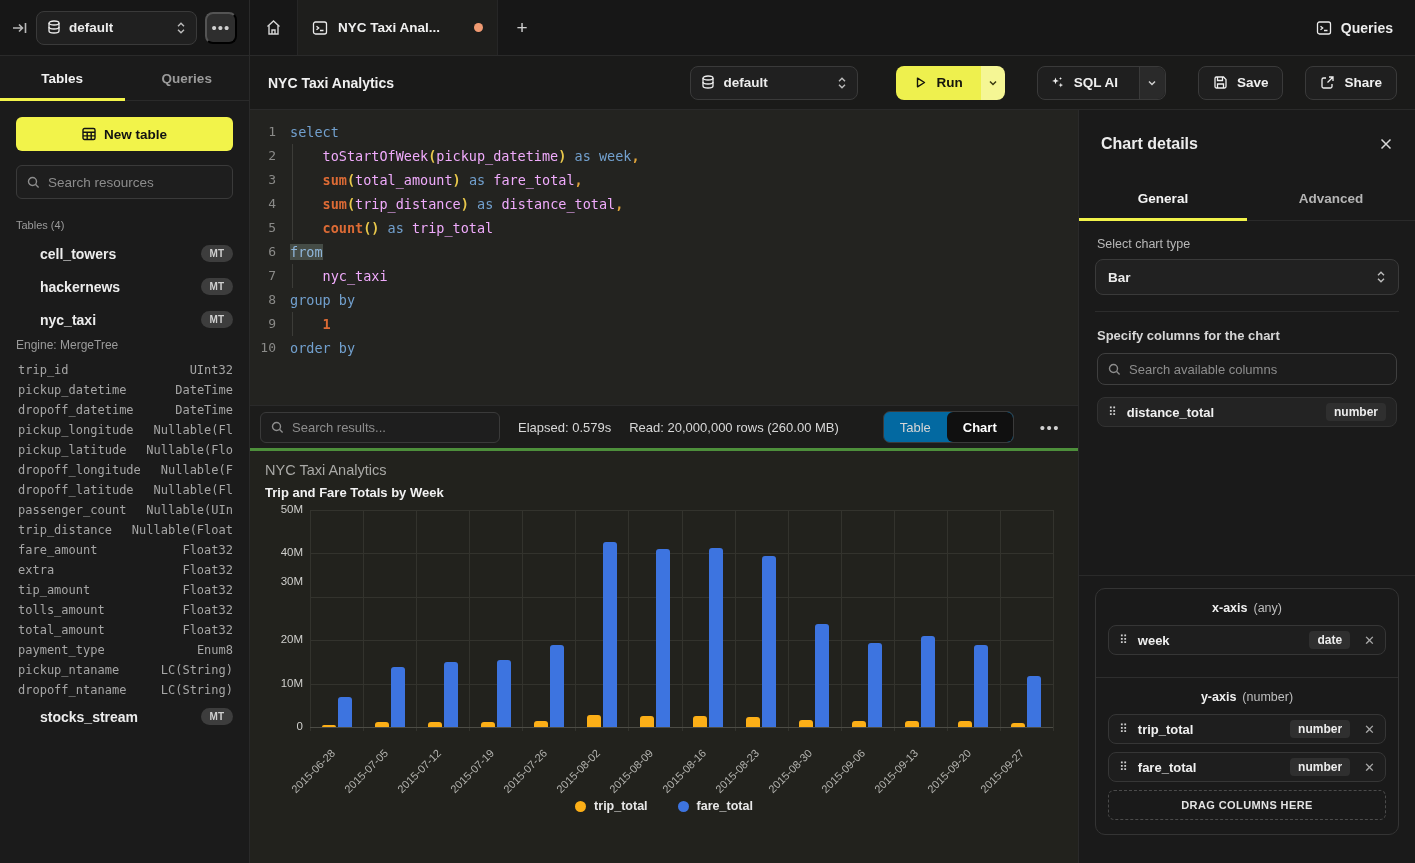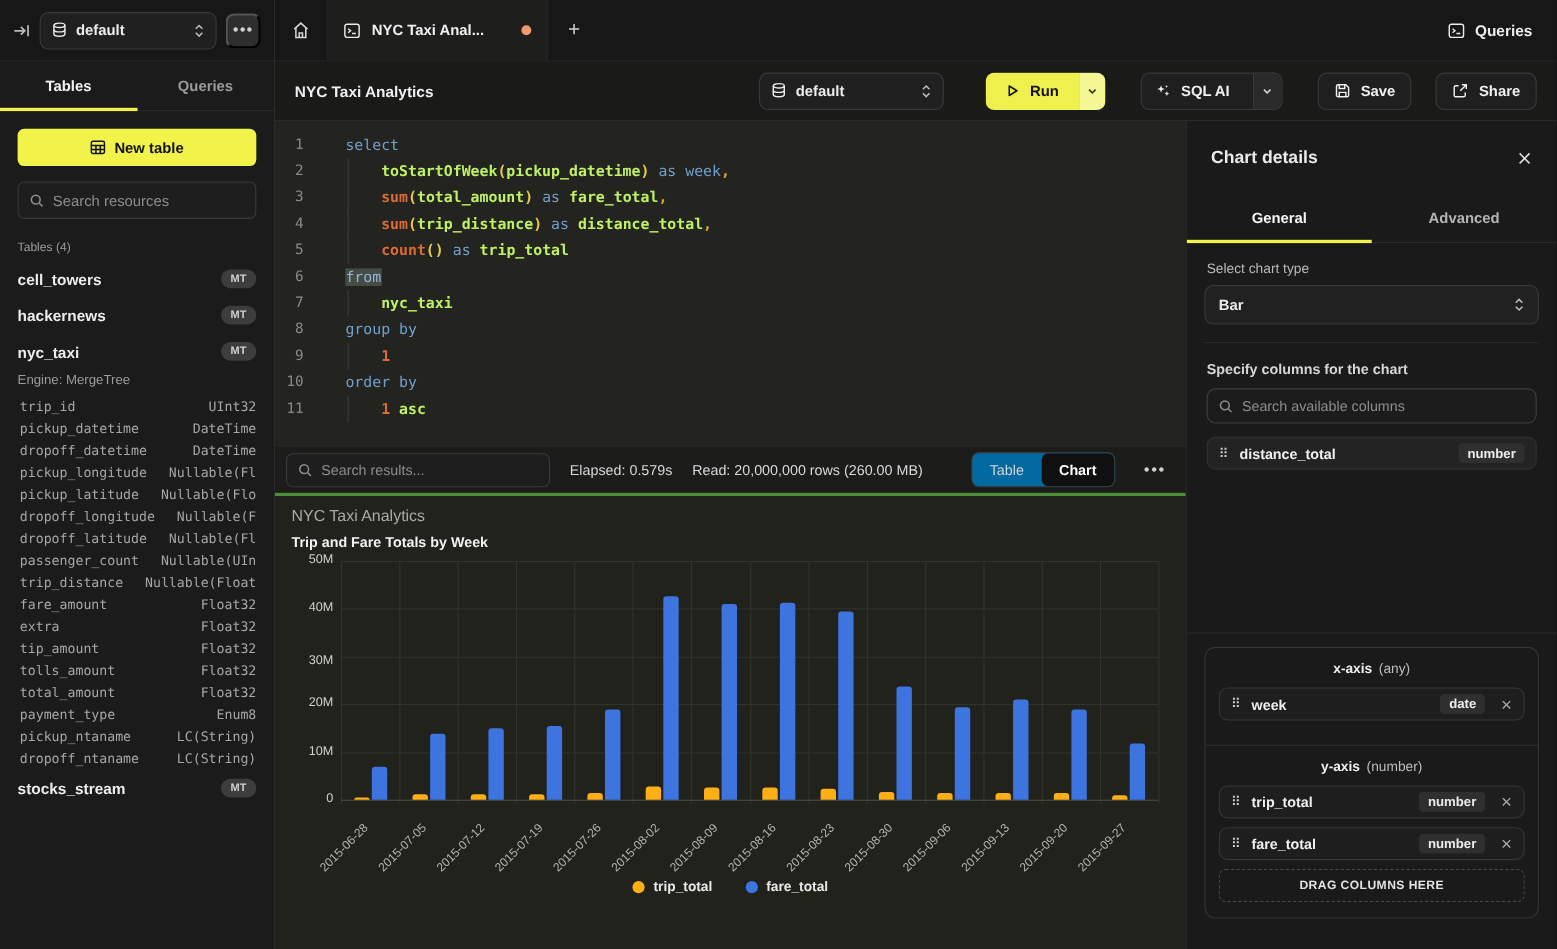--- a/index.html
+++ b/index.html
@@ -18,21 +18,21 @@
   .sb-tab { flex:1; display:flex; align-items:center; justify-content:center; font-size:13.5px; font-weight:600; color:#9b9b9b; position:relative; cursor:pointer; }
   .sb-tab.active { color:#f2f2f2; }
   .sb-tab.active::after { content:""; position:absolute; left:0; right:0; bottom:-1px; height:3px; background:#f2f34a; }
   .sb-body { flex:1; padding:16px; overflow:hidden; }
   .new-table-btn { width:100%; height:34px; background:#f2f34a; border:none; border-radius:6px; color:#121212; font-weight:700; font-size:13.5px; display:flex; align-items:center; justify-content:center; gap:8px; cursor:pointer; font-family:inherit; }
   .sb-search { margin-top:14px; width:100%; height:34px; background:#1e1e1e; border:1px solid #3a3a3a; border-radius:6px; display:flex; align-items:center; padding:0 10px; gap:8px; color:#8d8d8d; }
   .sb-search input { flex:1; background:none; border:none; outline:none; color:#dcdcdc; font-size:13.5px; font-family:inherit; }
   .sb-search input::placeholder { color:#8d8d8d; }
   .sb-section { margin:20px 0 6px; font-size:11px; color:#9b9b9b; }
   .tbl-row { display:flex; align-items:center; height:33px; cursor:pointer; }
-  .tbl-name { font-size:14px; font-weight:600; color:#ececec; }
+  .tbl-name { font-size:14px; font-weight:600; color:#ececec;margin-left:24px; }
   .tbl-badge { margin-left:auto; background:#3d3d3d; color:#cfcfcf; font-size:10px; font-weight:700; border-radius:10px; padding:3px 9px; }
   .tbl-engine { font-size:12px; color:#9b9b9b; padding:2px 0 8px; }
   .col-row { display:flex; font-family:"DejaVu Sans Mono", monospace; font-size:12px; color:#a6a6a6; line-height:20px; padding-left:2px; white-space:nowrap; }
   .col-type { margin-left:auto; overflow:hidden; }
 
   
   .main { flex:1; display:flex; flex-direction:column; min-width:0; }
   .tabbar { height:56px; display:flex; align-items:stretch; background:#171717; border-bottom:1px solid #2a2a2a; }
   .home-cell { width:48px; display:flex; align-items:center; justify-content:center; border-right:1px solid #262626; color:#d6d6d6; cursor:pointer; }
   .q-tab { width:200px; background:#1e1e1c; display:flex; align-items:center; gap:10px; padding:0 14px; border-right:1px solid #262626; cursor:pointer; }
@@ -56,27 +56,27 @@
   .save-btn { margin-left:22px; }
   .share-btn { margin-left:12px; }
 
   .content { flex:1; display:flex; min-height:0; }
   .work { flex:1; display:flex; flex-direction:column; min-width:0; }
 
   
   .editor { height:295px; background:#232320; padding-top:10px; overflow:hidden; cursor:text; }
   .line { display:flex; line-height:24px; font-family:"DejaVu Sans Mono", monospace; font-size:13.5px; }
   .ln { width:40px; text-align:right; padding-right:14px; color:#8a8a88; flex:none; font-size:13px; }
-  .code { position:relative; white-space:pre;margin-left:24px; }
+  .code { position:relative; white-space:pre; }
   .code .guide { position:absolute; left:2px; top:0; bottom:0; width:1px; background:#3c3c38; }
   .t-kw { color:#72a0ce; }
   .t-kwsel { color:#8fb6da; background:#454c46; }
   .t-fn { color:#dd6b35; font-weight:700; }
   .t-pa { color:#e9c84b; font-weight:700; }
-  .t-id { color:#bef264; font-weight:700; }
+  .t-id { color:#f0abfc; font-weight:400; }
   .t-nu { color:#dd6b35; font-weight:700; }
   .t-cm { color:#e0a43b; font-weight:700; }
   .t-pl { color:#ececec; }
 
   
   .results-bar { height:43px; background:#1c1c1b; border-top:1px solid #2a2a2a; display:flex; align-items:center; padding:0 10px 0 10px; gap:18px; }
   .res-search { width:240px; height:31px; background:#1e1e1e; border:1px solid #3a3a3a; border-radius:6px; display:flex; align-items:center; padding:0 10px; gap:8px; color:#8d8d8d; }
   .res-search input { flex:1; background:none; border:none; outline:none; color:#dcdcdc; font-size:13px; font-family:inherit; min-width:0; }
   .res-search input::placeholder { color:#8d8d8d; }
   .res-stat { font-size:13px; color:#d8d8d8; white-space:nowrap; }
@@ -420,24 +420,20 @@
               <div class="code"><span class="t-kw">group by</span></div>
             </div>
             <div class="line">
               <div class="ln">9</div>
               <div class="code"><span class="guide"></span><span class="t-pl">    </span><span class="t-nu">1</span></div>
             </div>
             <div class="line">
               <div class="ln">10</div>
               <div class="code"><span class="t-kw">order by</span></div>
             </div>
-            <div class="line">
-              <div class="ln">11</div>
-              <div class="code"><span class="guide"></span><span class="t-pl">    </span><span class="t-nu">1</span><span class="t-pl"> </span><span class="t-id">asc</span></div>
-            </div>
           </div>
 
         <div class="results-bar">
           <div class="res-search">
             <span>
               <svg width="13" height="13" viewBox="0 0 13 13" fill="none" stroke="currentColor" stroke-width="1.4">
                   <circle cx="5.5" cy="5.5" r="4"></circle>
                   <path d="m8.6 8.6 3 3"></path>
                 </svg>
             </span>
@@ -456,21 +452,21 @@
         <div class="chart-panel">
           <div class="ch-title">NYC Taxi Analytics</div>
           <div class="ch-subtitle">Trip and Fare Totals by Week</div>
           <div class="plot" id="plot">
               <div class="ytick" style="top: 210px;">0</div>
               <div class="hgrid" style="top: 173.6px;"></div>
               <div class="ytick" style="top: 166.6px;">10M</div>
               <div class="hgrid" style="top: 130.2px;"></div>
               <div class="ytick" style="top: 123.2px;">20M</div>
               <div class="hgrid" style="top: 86.8px;"></div>
-              <div class="ytick" style="top: 85px;">30M</div>
+              <div class="ytick" style="top: 65px;">30M</div>
               <div class="hgrid" style="top: 43.4px;"></div>
               <div class="ytick" style="top: 36.4px;">40M</div>
               <div class="hgrid" style="top: 0px;"></div>
               <div class="ytick" style="top: -7px;">50M</div>
               <div class="vgrid" style="left: 0px; height: 221px;"></div>
               <div class="vgrid" style="left: 53.0714px; height: 221px;"></div>
               <div class="vgrid" style="left: 106.143px; height: 221px;"></div>
               <div class="vgrid" style="left: 159.214px; height: 221px;"></div>
               <div class="vgrid" style="left: 212.286px; height: 221px;"></div>
               <div class="vgrid" style="left: 265.357px; height: 221px;"></div>

